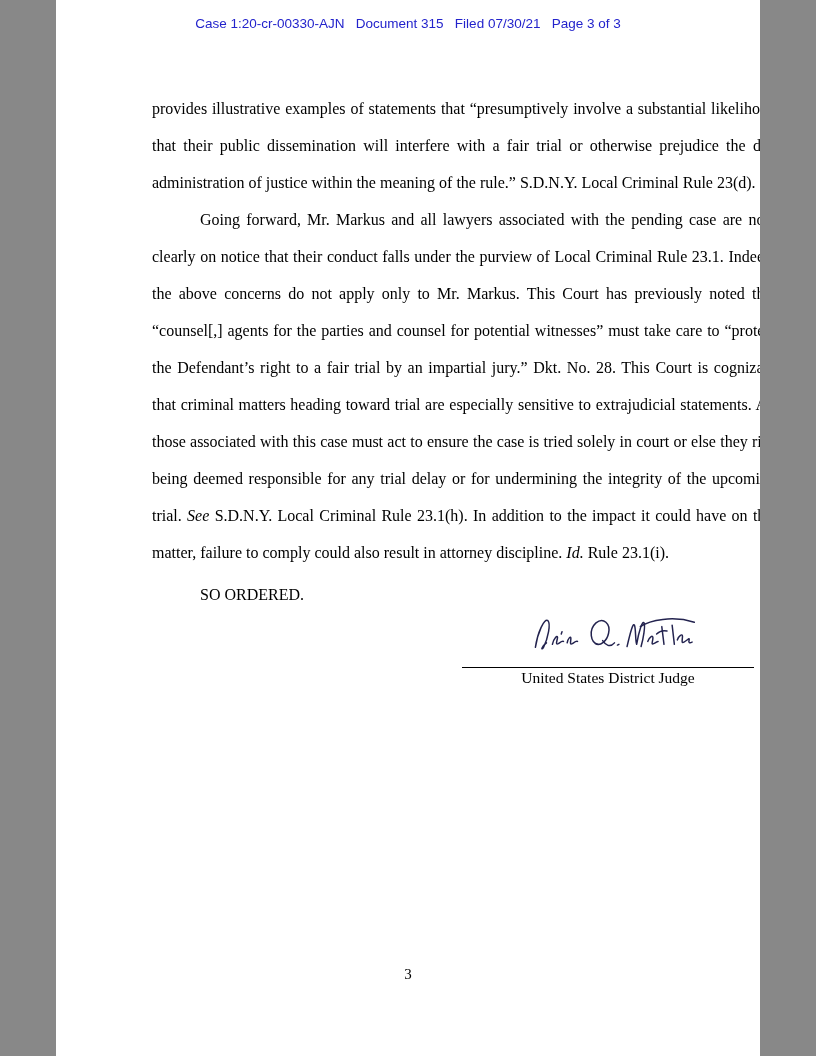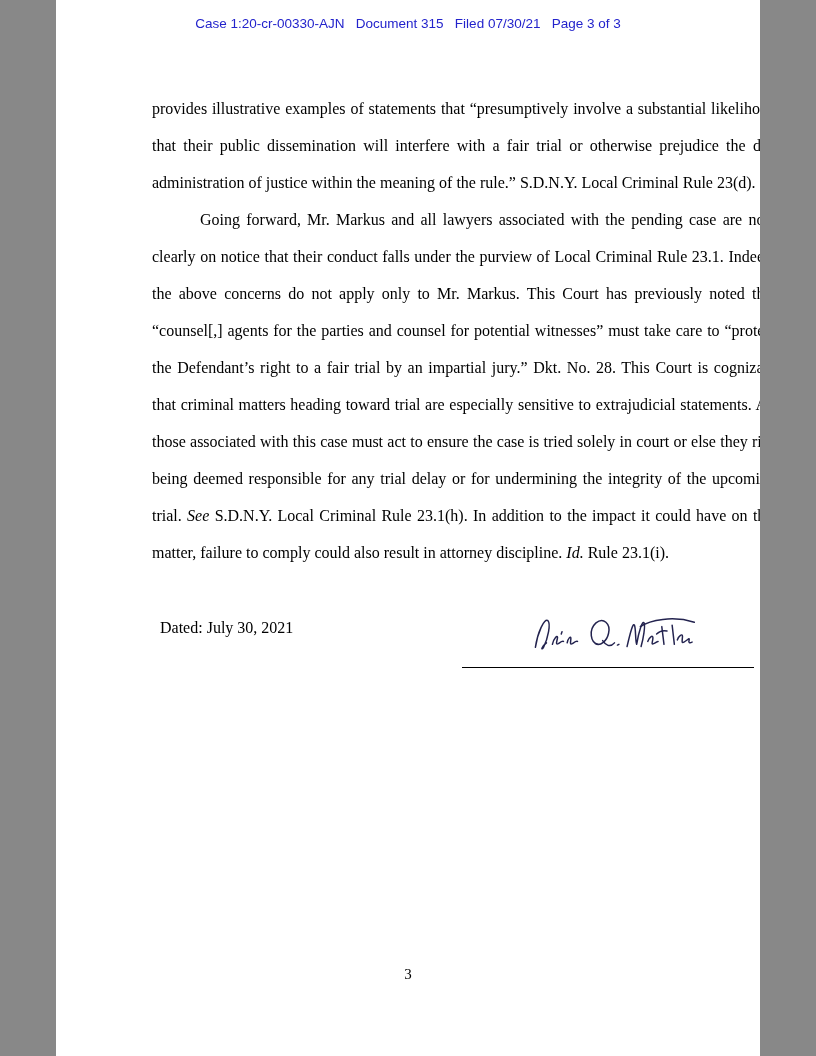--- a/index.html
+++ b/index.html
@@ -97,24 +97,24 @@
 
 <div class="page">
 
   <div class="stamp">Case 1:20-cr-00330-AJN   Document 315   Filed 07/30/21   Page 3 of 3</div>
 
   <div class="content">
     <p class="body-p"><span>provides illustrative examples of statements that “presumptively involve a substantial likelihood that their public dissemination will interfere with a fair trial or otherwise prejudice the due administration of justice within the meaning of the rule.”  S.D.N.Y. Local Criminal Rule 23(d).</span></p>
 
     <p class="body-p indent"><span>Going forward, Mr. Markus and all lawyers associated with the pending case are now clearly on notice that their conduct falls under the purview of Local Criminal Rule 23.1.  Indeed, the above concerns do not apply only to Mr. Markus.  This Court has previously noted that “counsel[,] agents for the parties and counsel for potential witnesses” must take care to “protect the Defendant’s right to a fair trial by an impartial jury.”  Dkt. No. 28.  This Court is cognizant that criminal matters heading toward trial are especially sensitive to extrajudicial statements.  All those associated with this case must act to ensure the case is tried solely in court or else they risk being deemed responsible for any trial delay or for undermining the integrity of the upcoming trial. </span><span class="italic">See</span><span> S.D.N.Y. Local Criminal Rule 23.1(h).  In addition to the impact it could have on this matter, failure to comply could also result in attorney discipline. </span><span class="italic">Id.</span><span> Rule 23.1(i).</span></p>
 
+    <p class="body-p indent so-ordered">SO ORDERED.</p>
   </div>
 
   <div class="dated">
-    <div><span>Dated:</span> <span>July 30, 2021</span></div>
   </div>
 
   <div class="sig-col">
     <div class="signature-wrap">
       <svg class="signature" width="170" height="48" viewBox="0 0 230 64" fill="none" stroke="currentColor" stroke-width="2" stroke-linecap="round" stroke-linejoin="round">
         <path d="M10,50 C13,30 22,10 27,14 C31,18 27,38 21,50 C18,55 17,50 25,44"></path>
         <path d="M33,46 C35,37 40,33 40,37 C39,42 37,47 41,45 C44,43 46,41 48,42"></path>
         <path d="M45,32 l1,-3"></path>
         <path d="M53,44 c1,-6 5,-10 5,-6 c0,4 -2,9 2,7 c3,-2 5,-4 7,-3"></path>
         <path d="M95,46 C84,44 82,26 92,17 C102,9 112,18 109,31 C107,41 98,49 91,45"></path>
@@ -123,17 +123,18 @@
         <path d="M134,49 C138,32 142,16 144,20 C146,24 145,40 147,46 C150,28 155,13 157,17 C159,21 156,38 153,49"></path>
         <path d="M162,42 c2,-6 7,-9 7,-5 c0,5 -3,10 1,8 c3,-1 4,-3 6,-3"></path>
         <path d="M181,22 l3,24"></path>
         <path d="M174,32 c4,-4 10,-5 14,-4"></path>
         <path d="M195,20 l3,26"></path>
         <path d="M202,40 c2,-6 7,-9 7,-5 c0,5 -2,10 2,8 c4,-2 8,-7 7,-3 c-1,3 0,5 4,3"></path>
         <path d="M152,22 C165,13 196,7 225,16"></path>
       </svg>
     </div>
     <div class="sig-line"></div>
+    <div class="sig-title">United States District Judge</div>
   </div>
 
   <div class="page-number">3</div>
 
 </div>
 
 </body></html>

